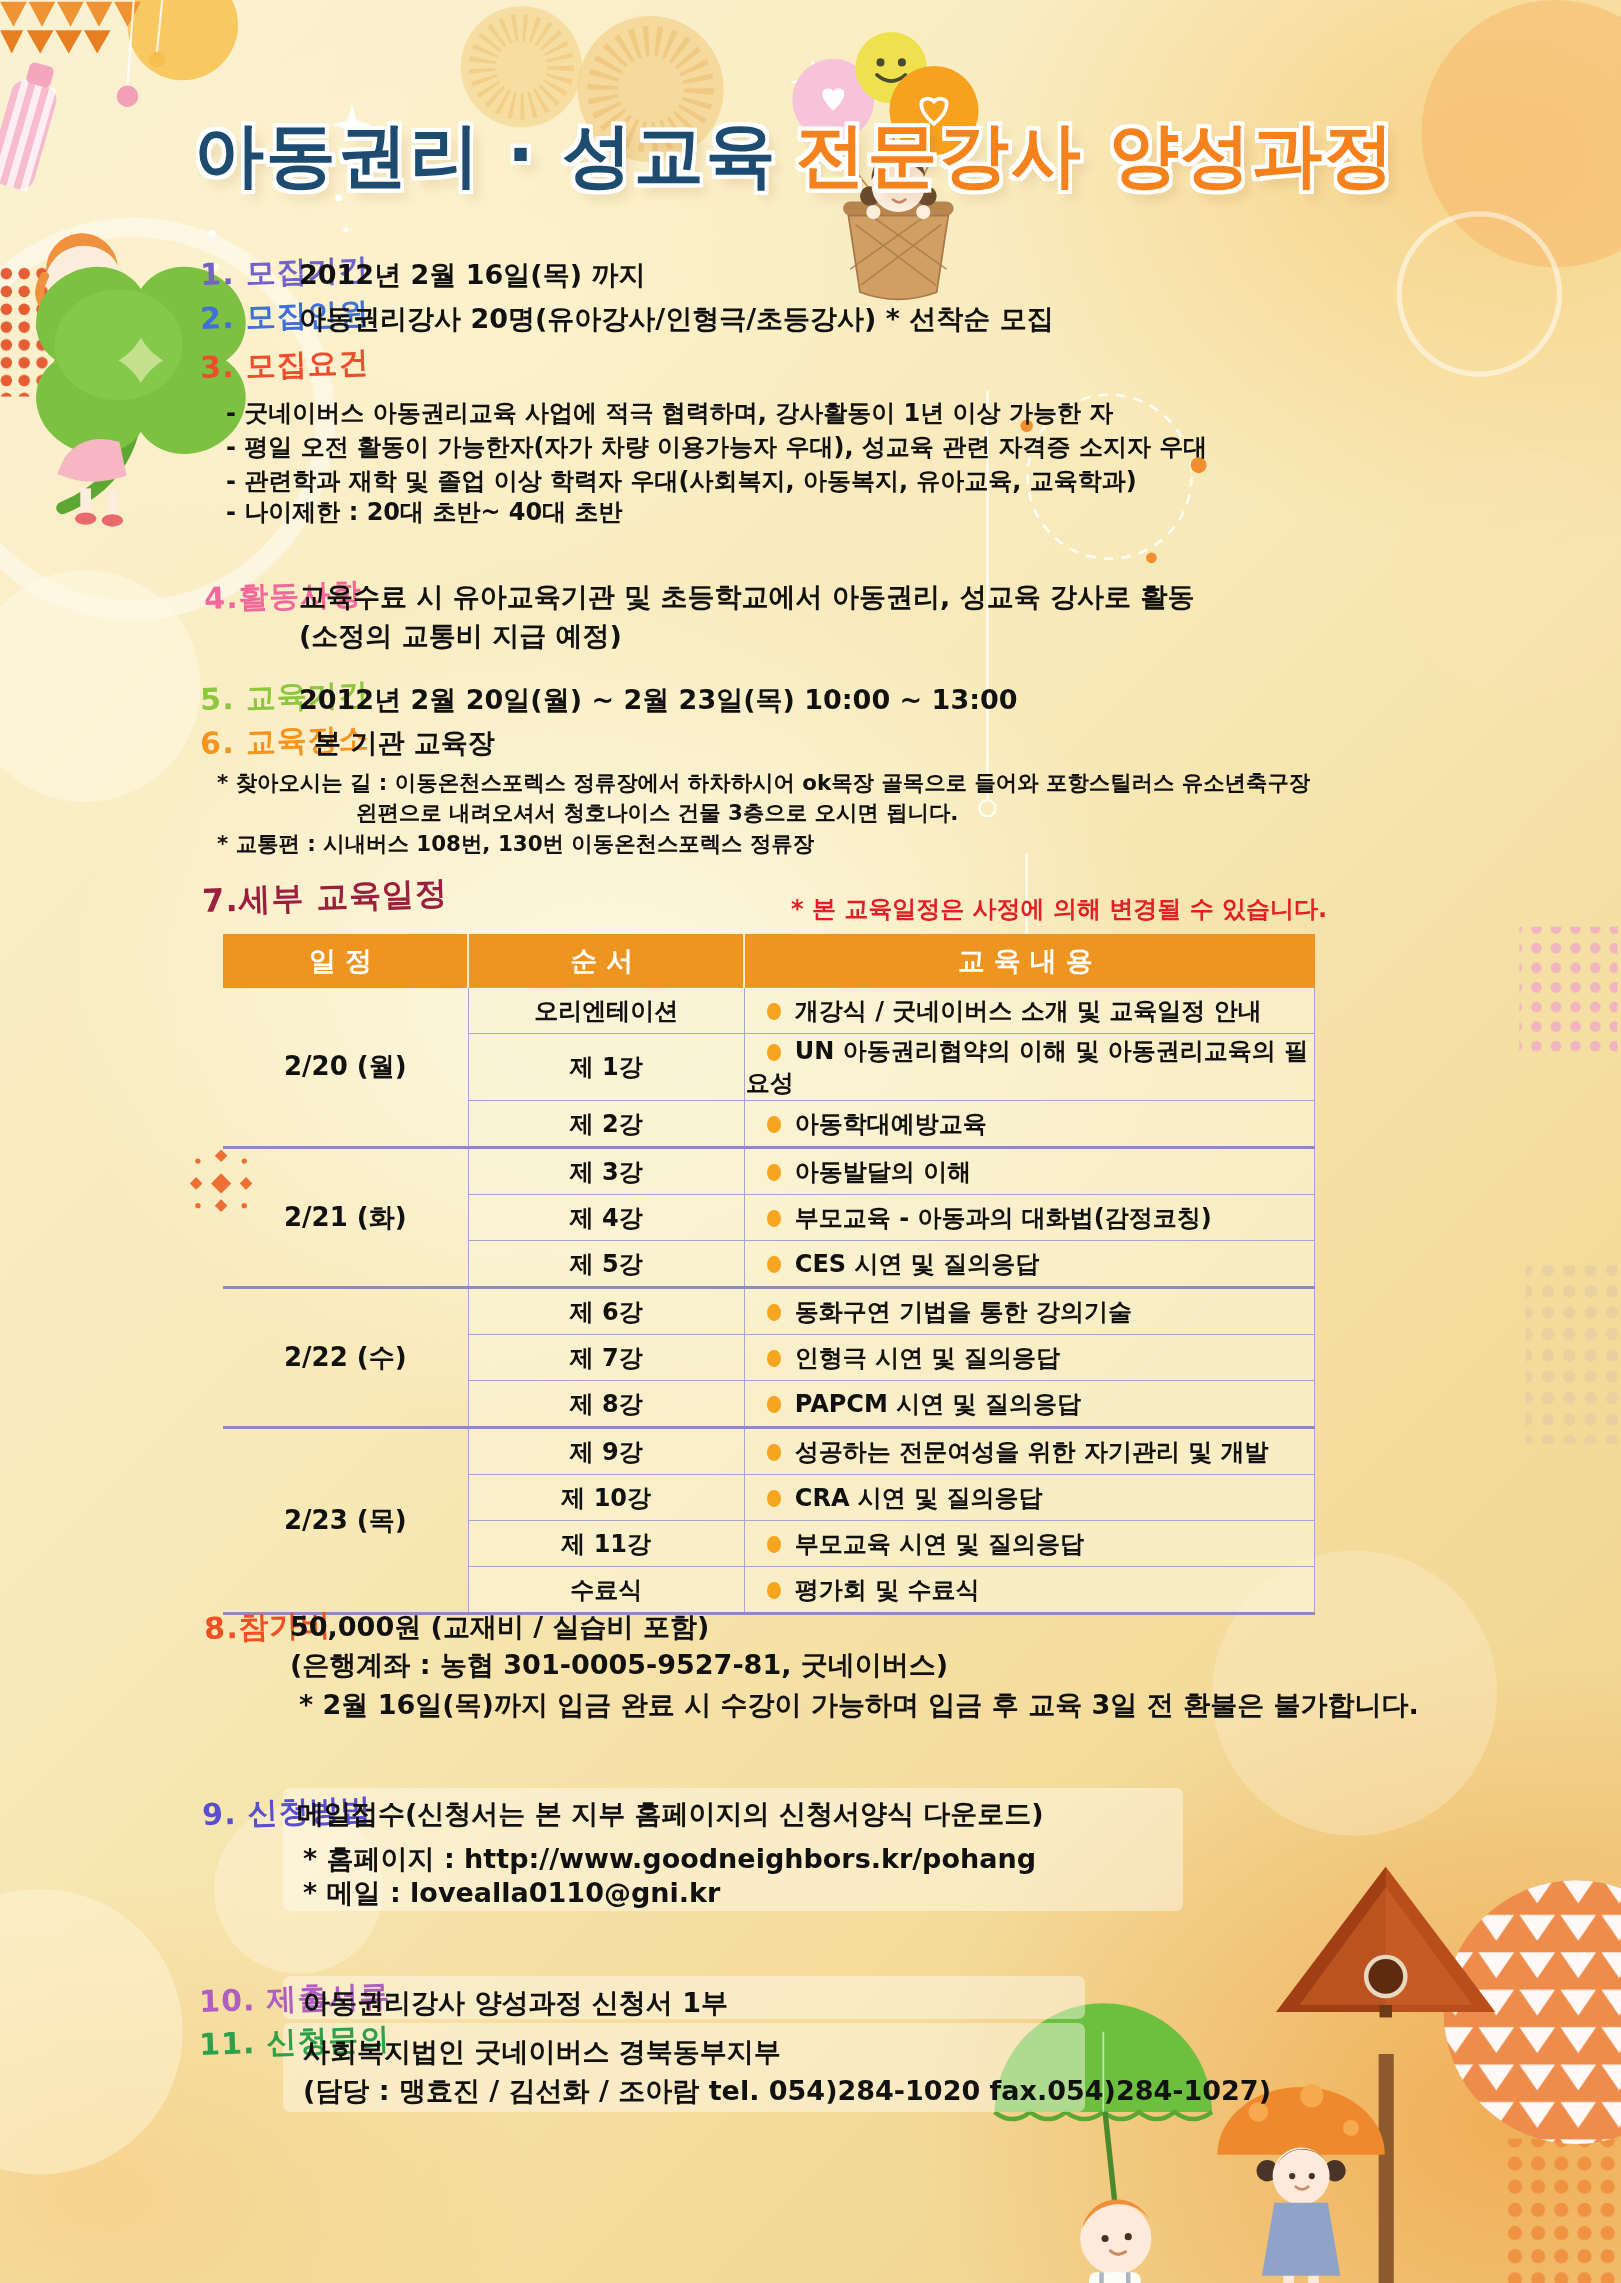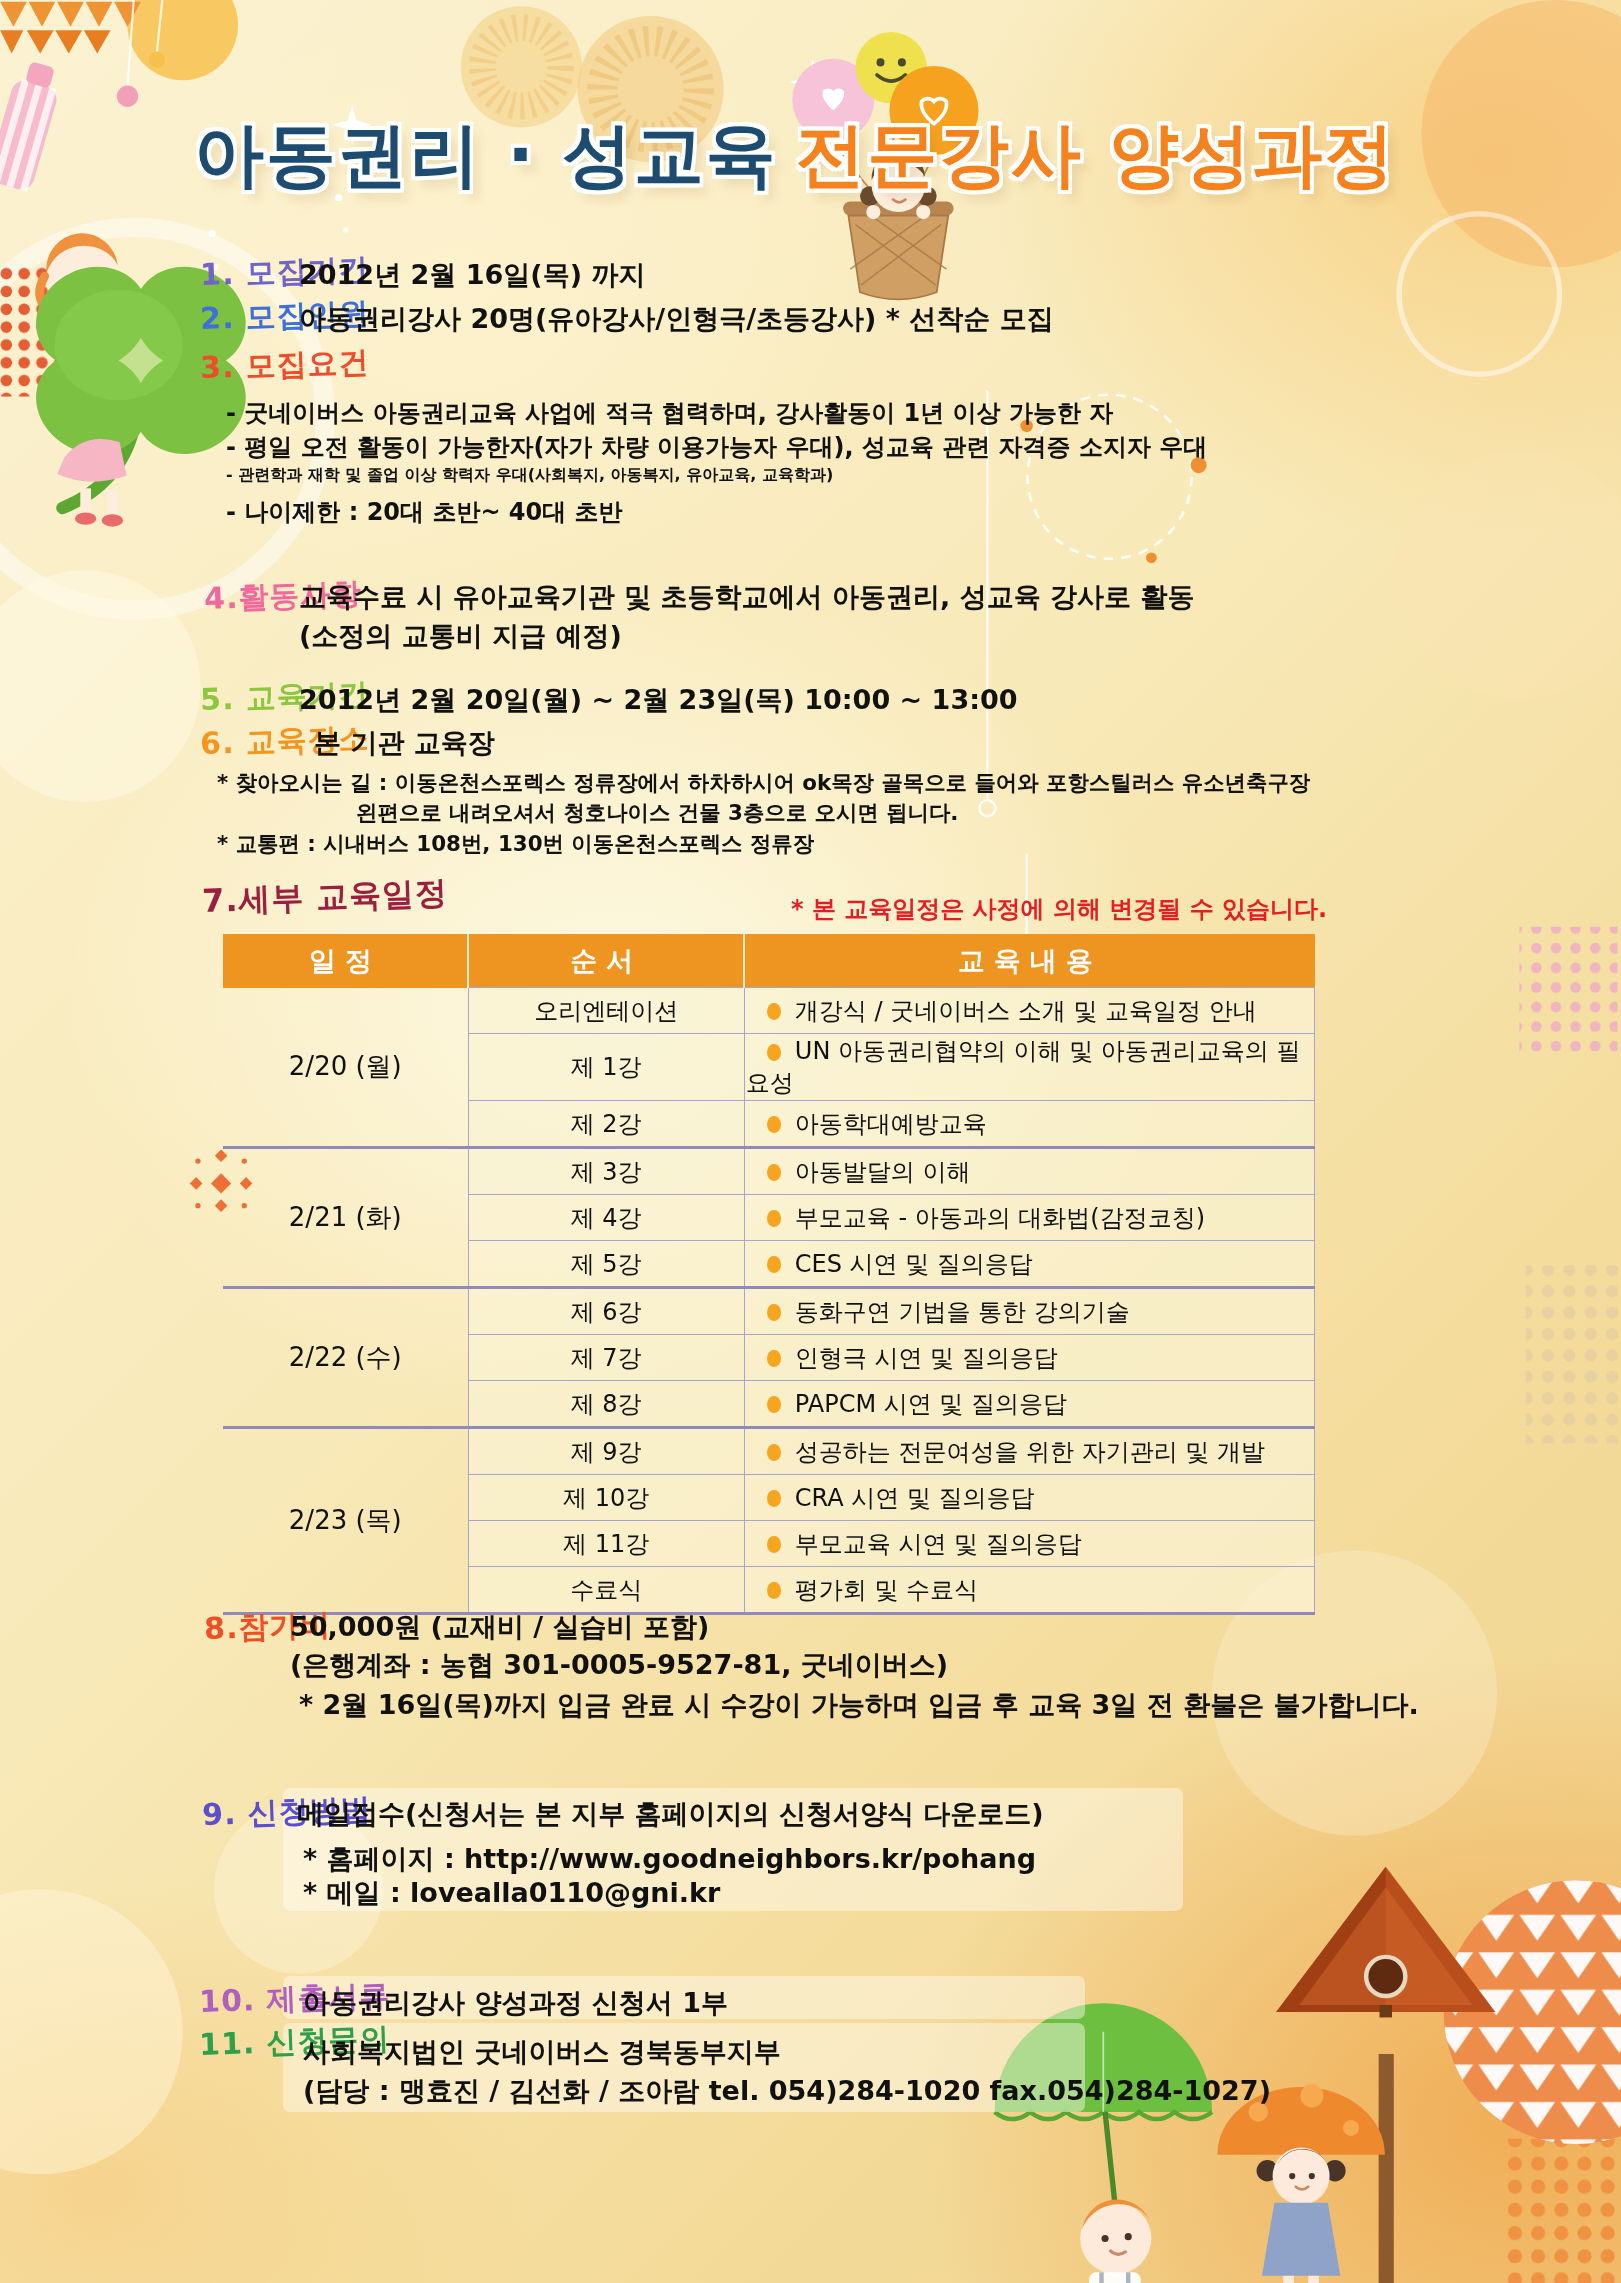--- a/index.html
+++ b/index.html
@@ -28,21 +28,21 @@
   .lb9{color:#5a4fcf;} .lb10{color:#b05fc0;} .lb11{color:#2ea04a;}
   .txt{font-size:27px;}
   .sm{font-size:21.4px;}
   .note-red{color:#e31e24;font-size:24px;}
   
   .p-s1l{left:201px;top:255px;} .p-s1c{left:299px;top:257px;}
   .p-s2l{left:201px;top:299px;} .p-s2c{left:299px;top:301px;}
   .p-s3l{left:201px;top:348px;}
   .p-b0{left:226px;top:397px;font-size:24px;}
   .p-b1{left:226px;top:431px;font-size:24px;text-align:right;}
-  .p-b2{left:226px;top:465px;font-size:16px;}
+  .p-b2{left:226px;top:465px;font-size:24px;}
   .p-b3{left:226px;top:496px;font-size:24px;}
   .p-b4{left:239px;top:526px;font-size:24px;}
   .p-s4l{left:205px;top:579px;} .p-s4c1{left:299px;top:579px;} .p-s4c2{left:299px;top:618px;}
   .p-s5l{left:201px;top:680px;} .p-s5c{left:299px;top:682px;}
   .p-s6l{left:201px;top:724px;} .p-s6c{left:314px;top:725px;}
   .p-s6n1{left:217px;top:768px;} .p-s6n2{left:356px;top:798px;} .p-s6n3{left:217px;top:829px;}
   .p-s7l{left:203px;top:880px;font-size:32px;}
   .p-s7n{left:791px;top:893px;}
   .p-s8l{left:205px;top:1609px;} .p-s8c1{left:290px;top:1609px;} .p-s8c2{left:290px;top:1647px;} .p-s8n{left:299px;top:1687px;}
   .p-s9l{left:203px;top:1795px;} .p-s9c{left:297px;top:1796px;}
@@ -51,21 +51,21 @@
   .p-s11l{left:200px;top:2025px;} .p-s11c1{left:303px;top:2034px;} .p-s11c2{left:303px;top:2073px;}
   .whitebox{position:absolute;background:rgba(255,253,244,.45);border-radius:7.1px;}
   .wb-a{left:283px;top:1788px;width:900px;height:123px;}
   .wb-b{left:283px;top:1976px;width:802px;height:43px;}
   .wb-c{left:283px;top:2023px;width:802px;height:89px;}
   
   .sched{position:absolute;left:223px;top:934px;border-collapse:collapse;table-layout:fixed;width:1092px;}
   .sched col.c1{width:245px;} .sched col.c2{width:276px;} .sched col.c3{width:570px;}
   .sched th{background:#ee9420;color:#fff;height:51px;font-size:27px;letter-spacing:9px;font-weight:bold;font-family:Liberation Mono, monospace;}
   .sched th + th{border-left:2.7px solid #f5edc9;}
-  .sched td{height:43px;font-size:24px;font-weight:normal;}
+  .sched td{height:43px;font-size:24px;font-weight:bold;}
   .sched td.ord,.sched td.cont{border:1.8px solid #a9a4ce;background:rgba(250,243,211,.72);}
   .sched td.ord{text-align:center;}
   .sched td.cont{text-align:left;}
   .sched td.date{border:none;background:transparent;text-align:center;font-size:26px;border-bottom:3.6px solid #8f89bd;}
   .sched tr.gstart td.ord,.sched tr.gstart td.cont{border-top:3.6px solid #8f89bd;}
   .sched td.dlast{border-bottom:3.6px solid #8f89bd;}
   .sched tr.last td{border-bottom:3.6px solid #8f89bd;}
   .dot{display:inline-block;width:13.4px;height:17px;border-radius:50%;background:#f7a51e;margin:0 14.3px 0 21.4px;vertical-align:-1.8px;}
 </style>
 </head>

